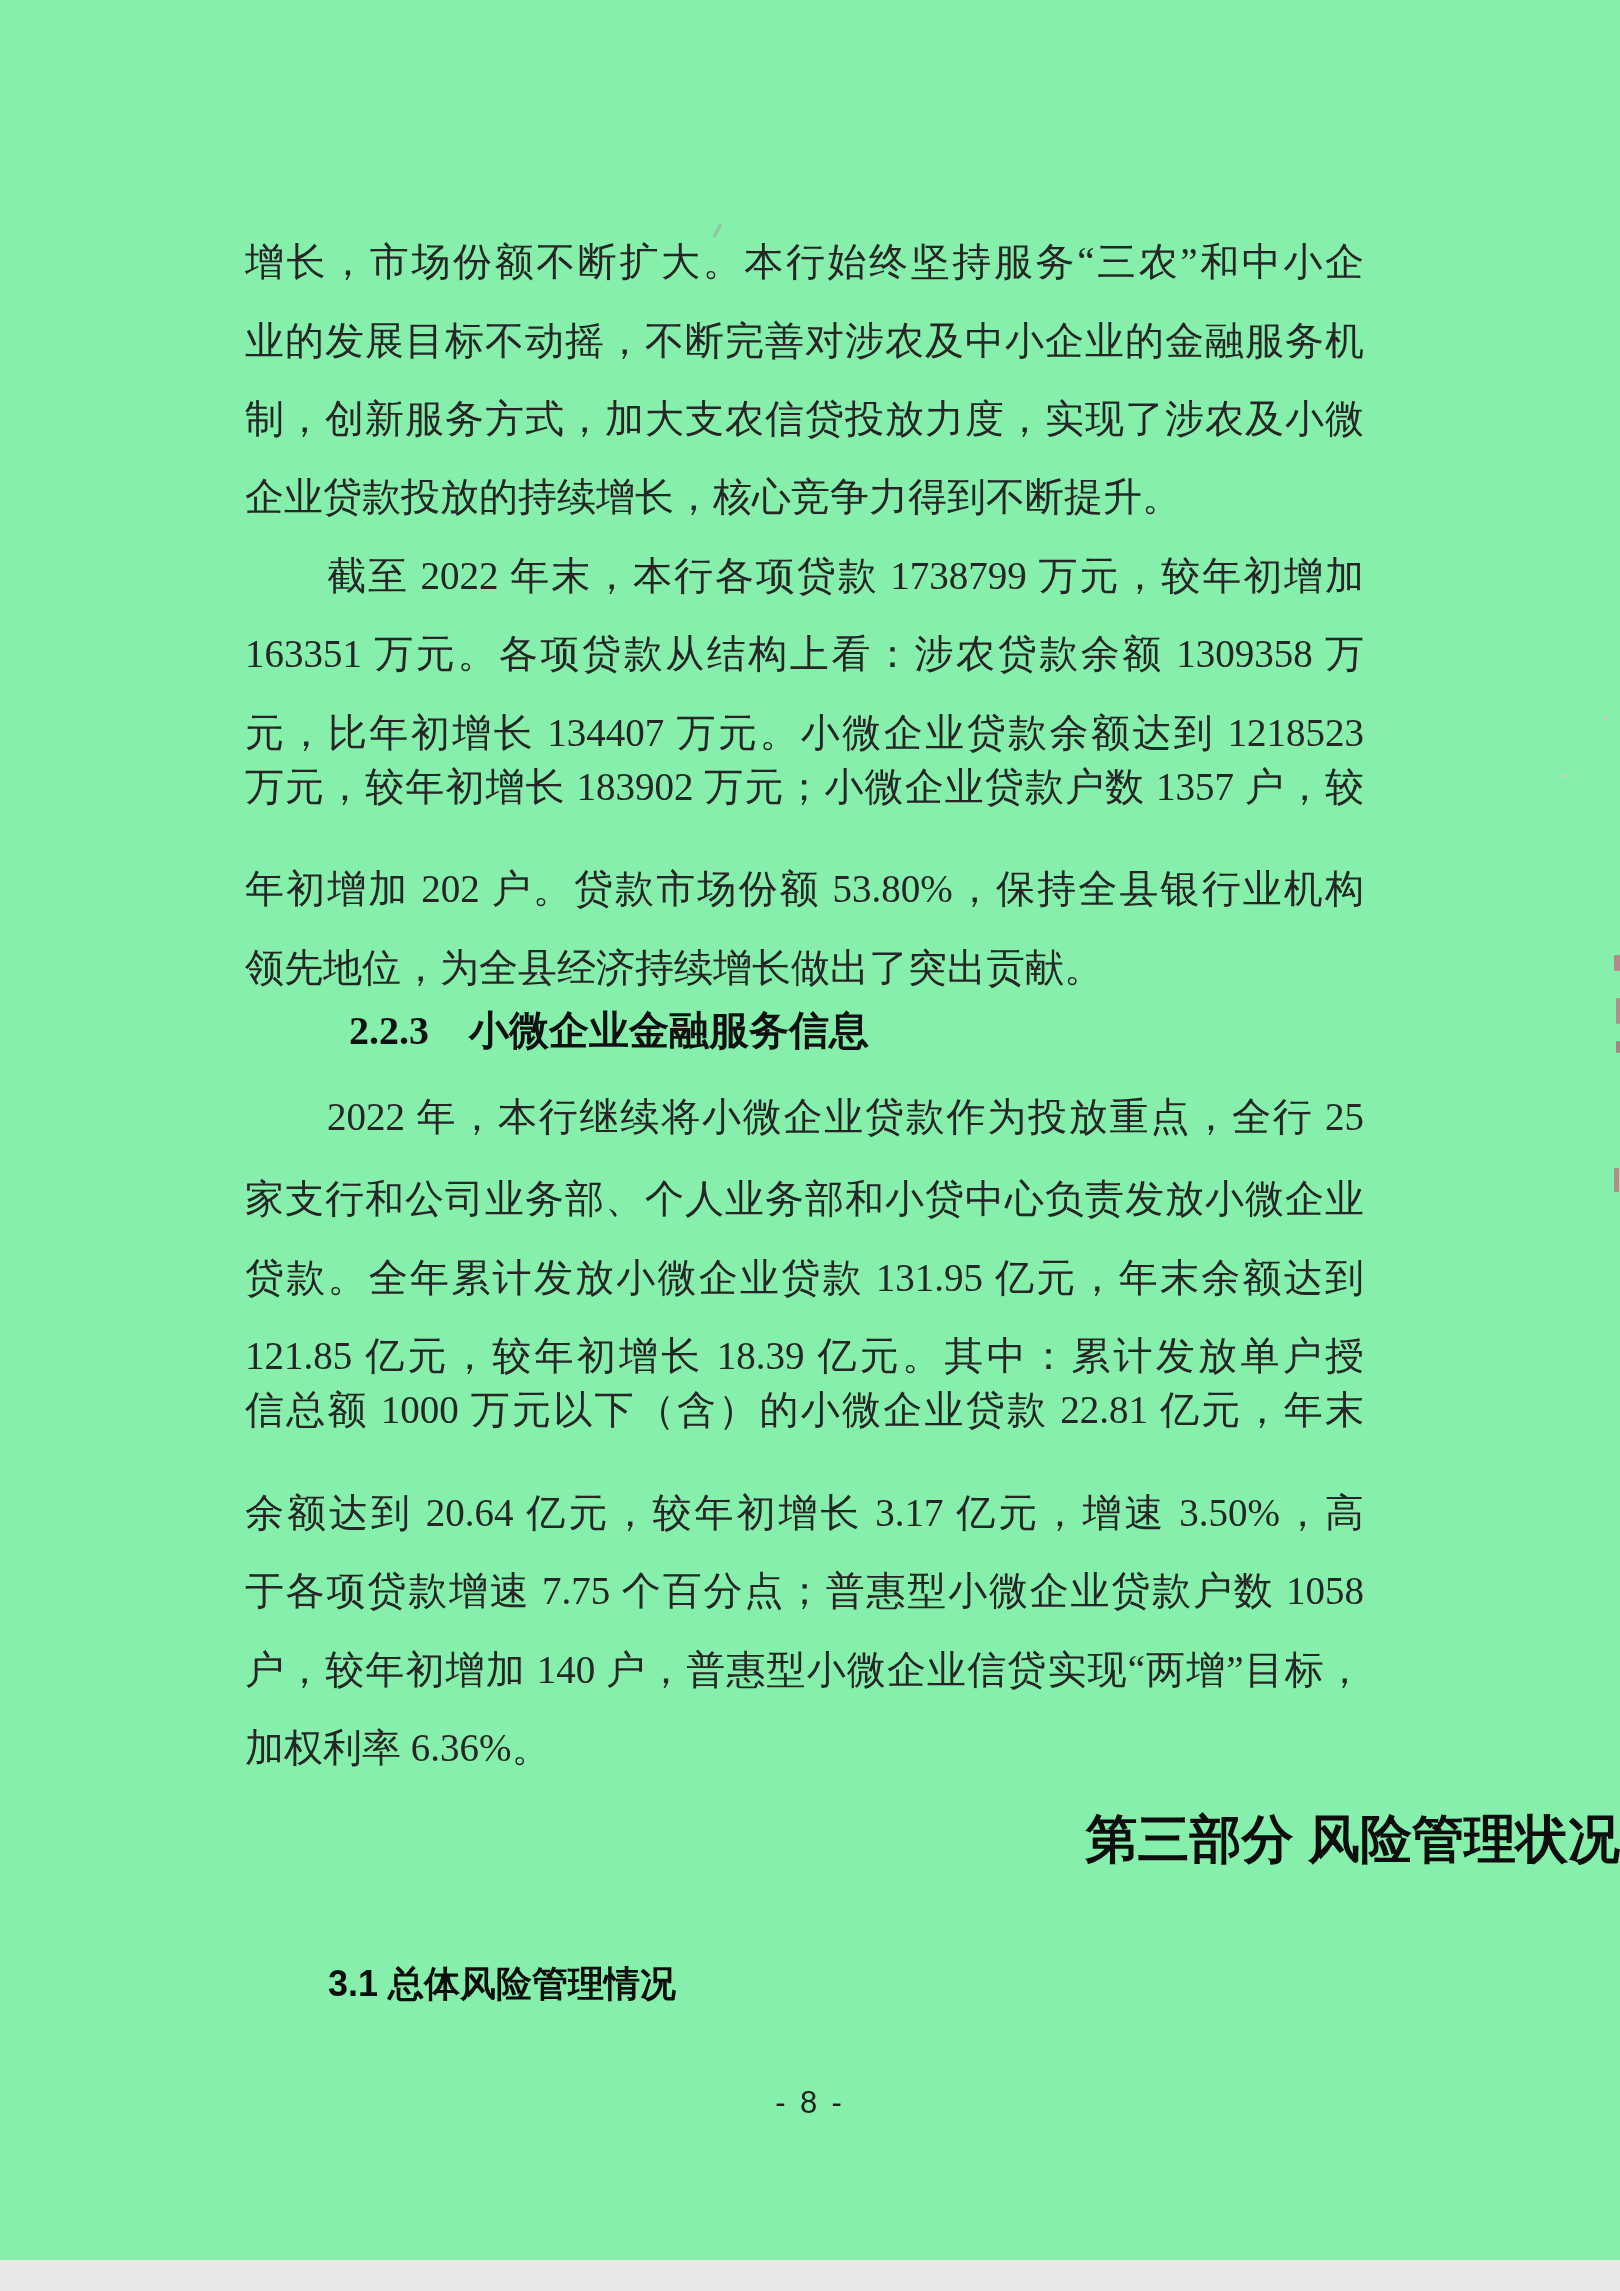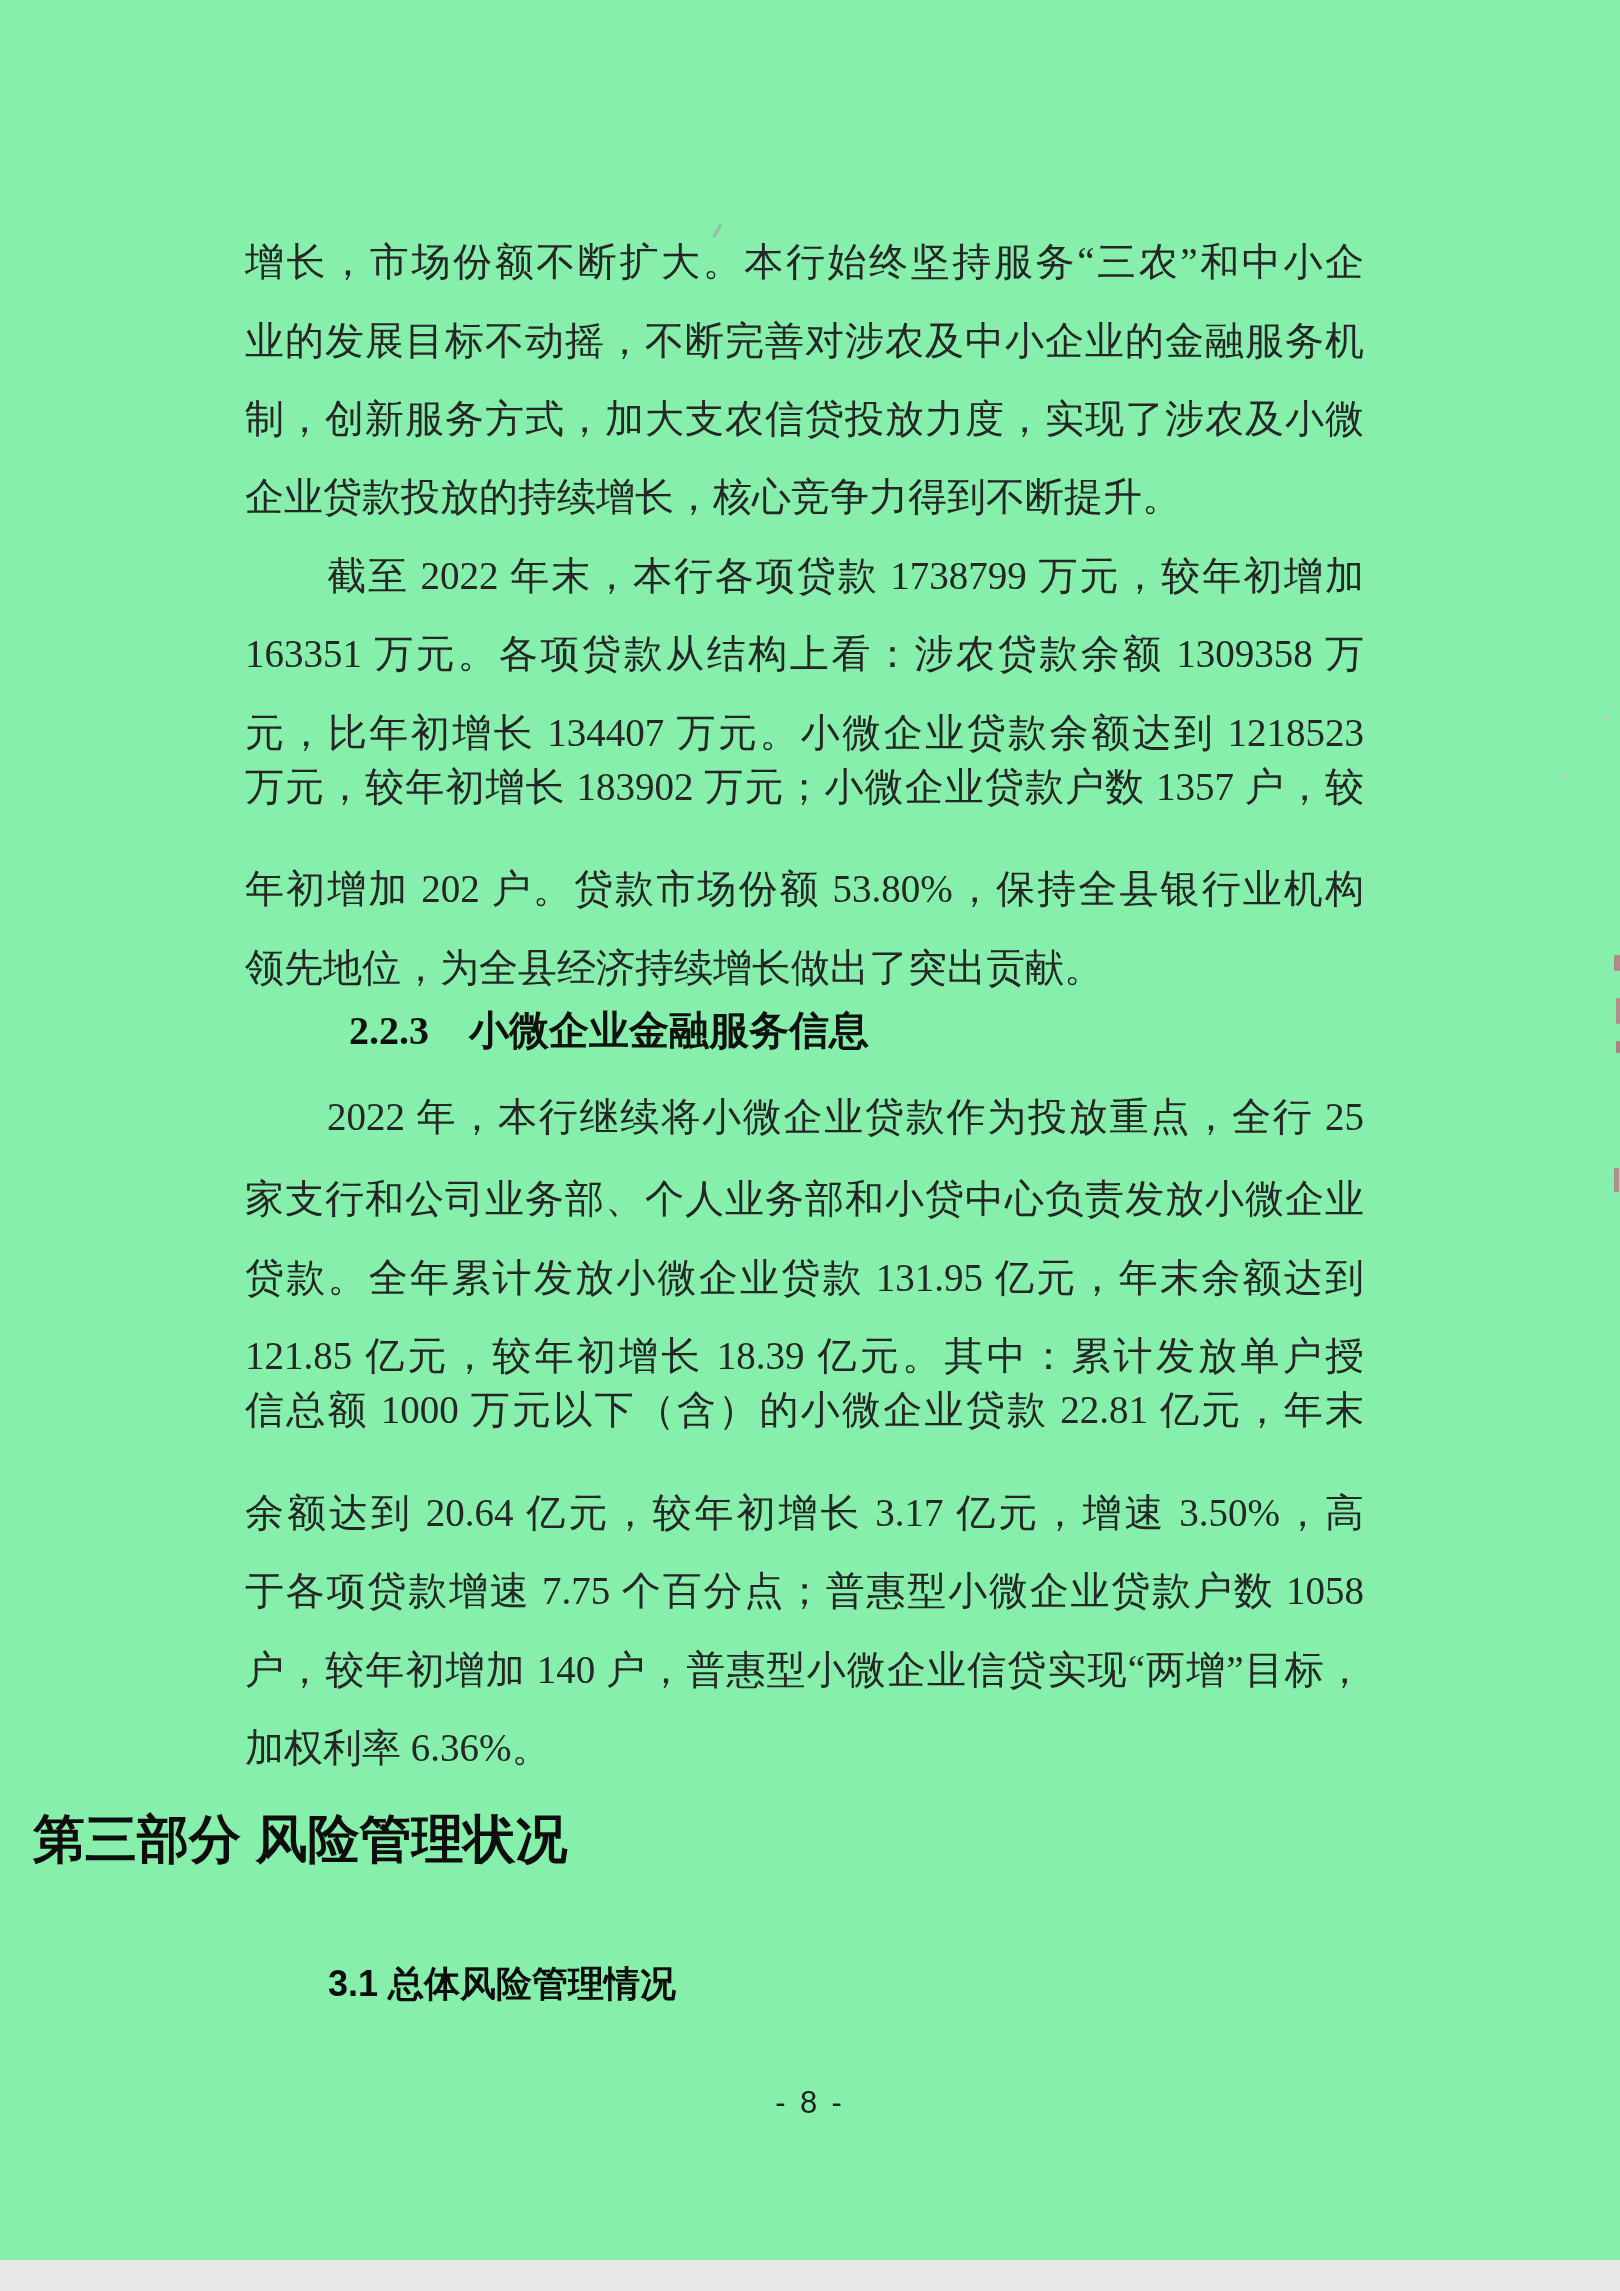--- a/index.html
+++ b/index.html
@@ -28,21 +28,21 @@
   .h223 {
     position:absolute; left:349px; top:1006px;
     font-family:"Liberation Serif","DejaVu Serif",serif;
     font-weight:bold; font-size:40px; line-height:49px;
     color:#111; white-space:pre;
   }
   
   .section-title {
     position:absolute; left:0; top:1809px; width:100%;
     padding-left:33px; box-sizing:border-box;
-    text-align:left;
+    text-align:right;
     font-family:"Liberation Sans","DejaVu Sans",sans-serif;
     font-weight:bold; font-size:52px; line-height:61px;
     color:#0e0e0e;
   }
   
   .subsection-title {
     position:absolute; left:328px; top:1958px;
     font-family:"Liberation Sans","DejaVu Sans",sans-serif;
     font-weight:bold; font-size:36px; line-height:51px;
     color:#0e0e0e;

